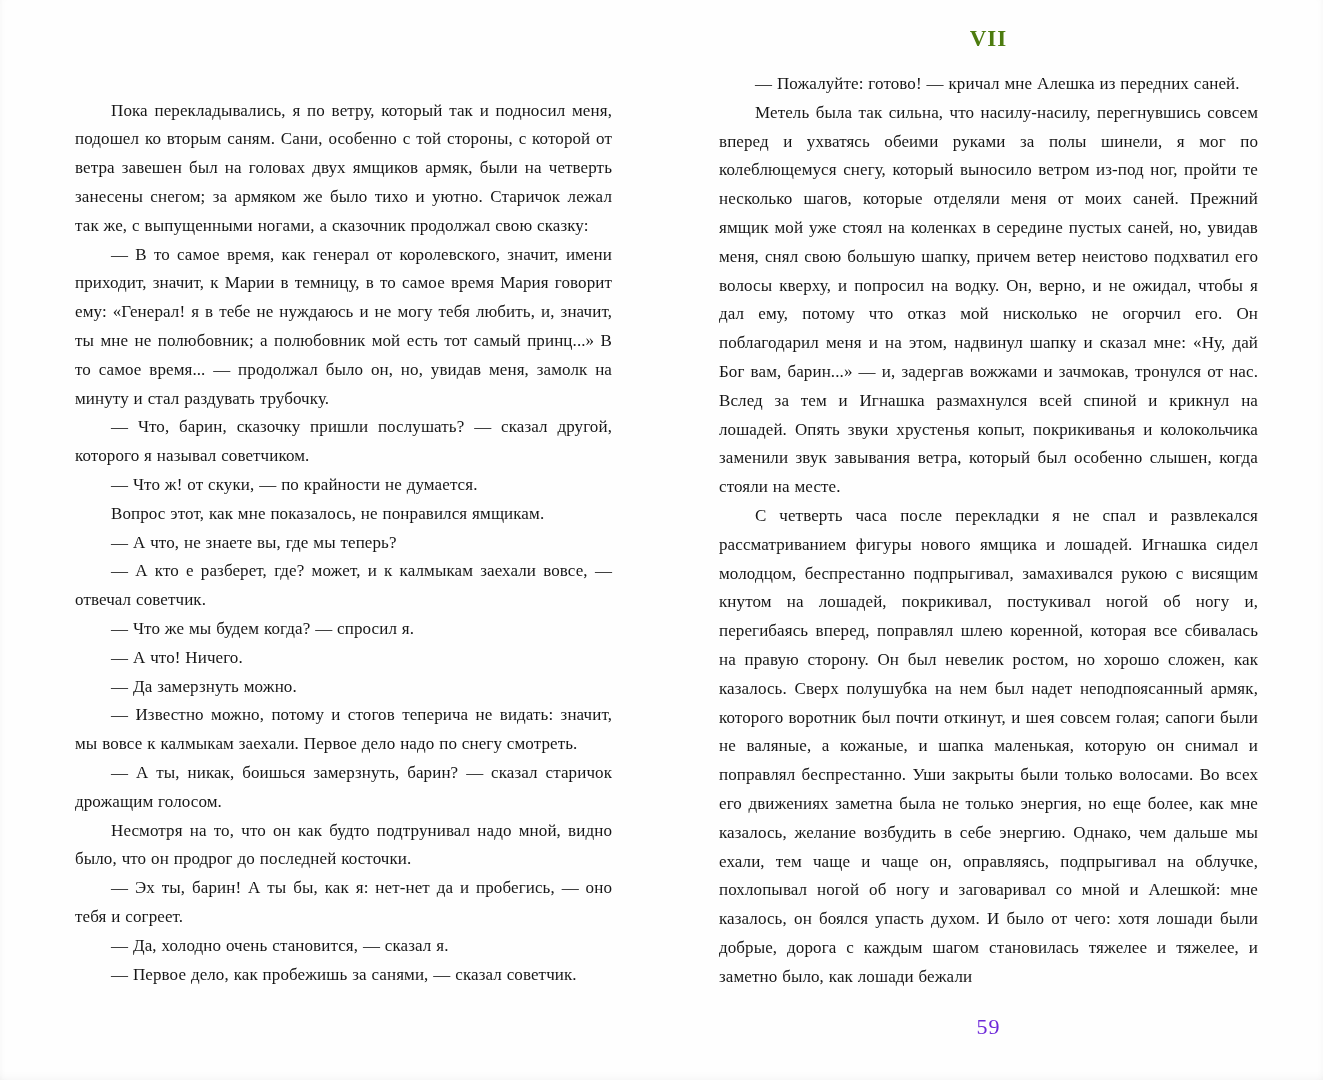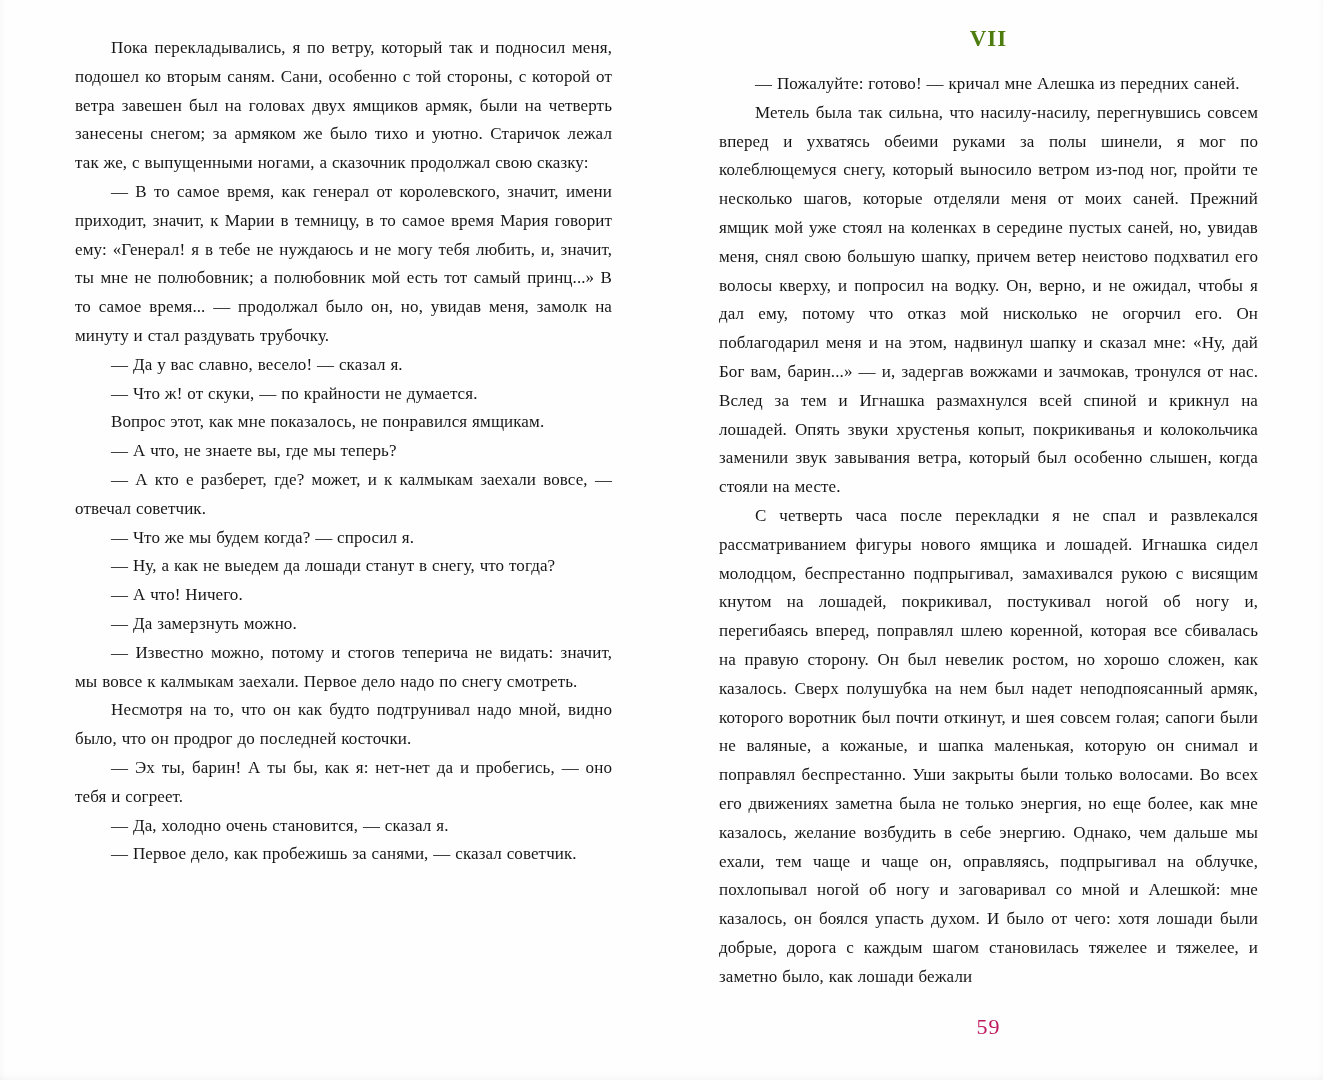--- a/index.html
+++ b/index.html
@@ -19,21 +19,21 @@
                 inset 6px 0 12px -10px rgba(0,0,0,0.07),
                 inset -6px 0 12px -10px rgba(0,0,0,0.07);
   }
   .page {
     position: absolute;
     top: 0;
     height: 1018px;
     display: flex;
     flex-direction: column;
   }
-  .page-left  { left: 75px;  width: 537px; padding-top: 34px; }
+  .page-left  { left: 75px;  width: 537px; padding-top: 34px; justify-content: center; }
   .page-right { left: 719px; width: 539px; padding-top: 26px; }
   .chapter-heading {
     margin: 0 0 18px 0;
     text-align: center;
     font-size: 23px;
     font-weight: bold;
     letter-spacing: 1px;
     color: #4d7c0f;
   }
   .page-body { flex: 0 0 auto; }
@@ -46,43 +46,43 @@
     letter-spacing: 0.1px;
     word-spacing: 0.5px;
     hyphens: none;
     color: #161616;
   }
   .page-number {
     margin-top: auto;
     text-align: center;
     font-size: 22px;
     letter-spacing: 1px;
-    color: #be185d;
+    color: #6d28d9;
     padding-bottom: 4px;
   }
 </style>
 </head>
 <body>
 
 <div class="spread">
 
   <section class="page page-left">
     <div class="page-body">
         <p class="para">Пока перекладывались, я по ветру, который так и подносил меня, подошел ко вторым саням. Сани, особенно с той стороны, с которой от ветра завешен был на головах двух ямщиков армяк, были на четверть занесены снегом; за армяком же было тихо и уютно. Старичок лежал так же, с выпущенными ногами, а сказочник продолжал свою сказку:</p>
         <p class="para">— В то самое время, как генерал от королевского, значит, имени приходит, значит, к Марии в темницу, в то самое время Мария говорит ему: «Генерал! я в тебе не нуждаюсь и не могу тебя любить, и, значит, ты мне не полюбовник; а полюбовник мой есть тот самый принц...» В то самое время... — продолжал было он, но, увидав меня, замолк на минуту и стал раздувать трубочку.</p>
-        <p class="para">— Да у вас славно, весело! — сказал я.</p>
+        <p class="para">— Что, барин, сказочку пришли послушать? — сказал другой, которого я называл советчиком.</p>
         <p class="para">— Что ж! от скуки, — по крайности не думается.</p>
         <p class="para">Вопрос этот, как мне показалось, не понравился ямщикам.</p>
         <p class="para">— А что, не знаете вы, где мы теперь?</p>
         <p class="para">— А кто е разберет, где? может, и к калмыкам заехали вовсе, — отвечал советчик.</p>
         <p class="para">— Что же мы будем когда? — спросил я.</p>
-        <p class="para">— Ну, а как не выедем да лошади станут в снегу, что тогда?</p>
         <p class="para">— А что! Ничего.</p>
         <p class="para">— Да замерзнуть можно.</p>
         <p class="para">— Известно можно, потому и стогов теперича не видать: значит, мы вовсе к калмыкам заехали. Первое дело надо по снегу смотреть.</p>
+        <p class="para">— А ты, никак, боишься замерзнуть, барин? — сказал старичок дрожащим голосом.</p>
         <p class="para">Несмотря на то, что он как будто подтрунивал надо мной, видно было, что он продрог до последней косточки.</p>
         <p class="para">— Эх ты, барин! А ты бы, как я: нет-нет да и пробегись, — оно тебя и согреет.</p>
         <p class="para">— Да, холодно очень становится, — сказал я.</p>
         <p class="para">— Первое дело, как пробежишь за санями, — сказал советчик.</p>
       </div>
   </section>
 
   <section class="page page-right">
     <h2 class="chapter-heading">VII</h2>
     <div class="page-body">

